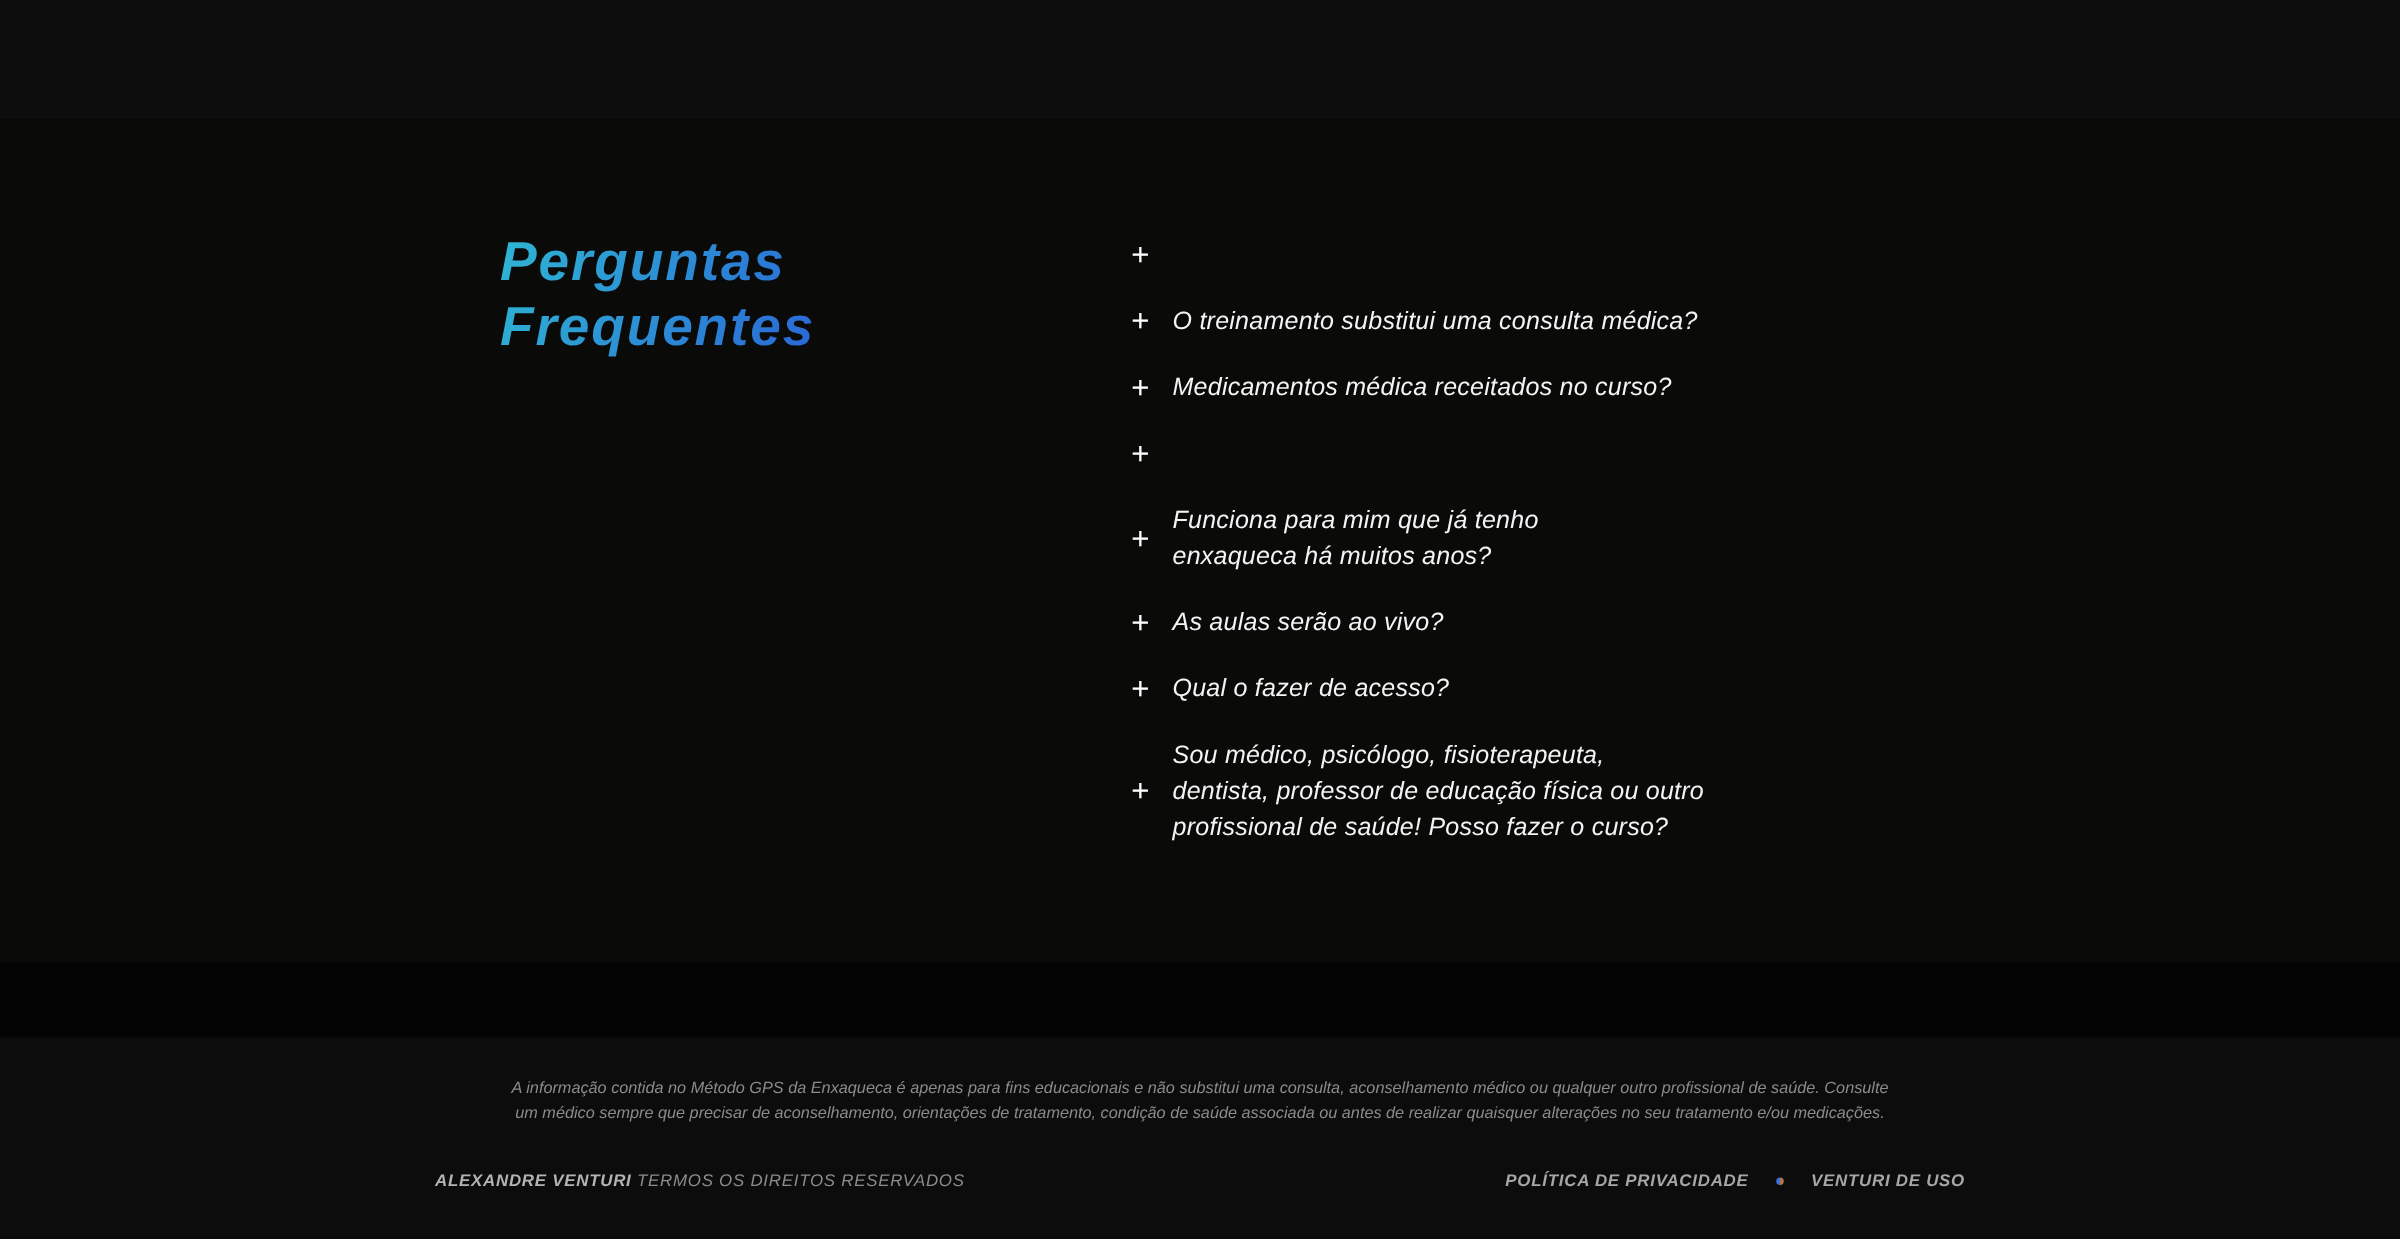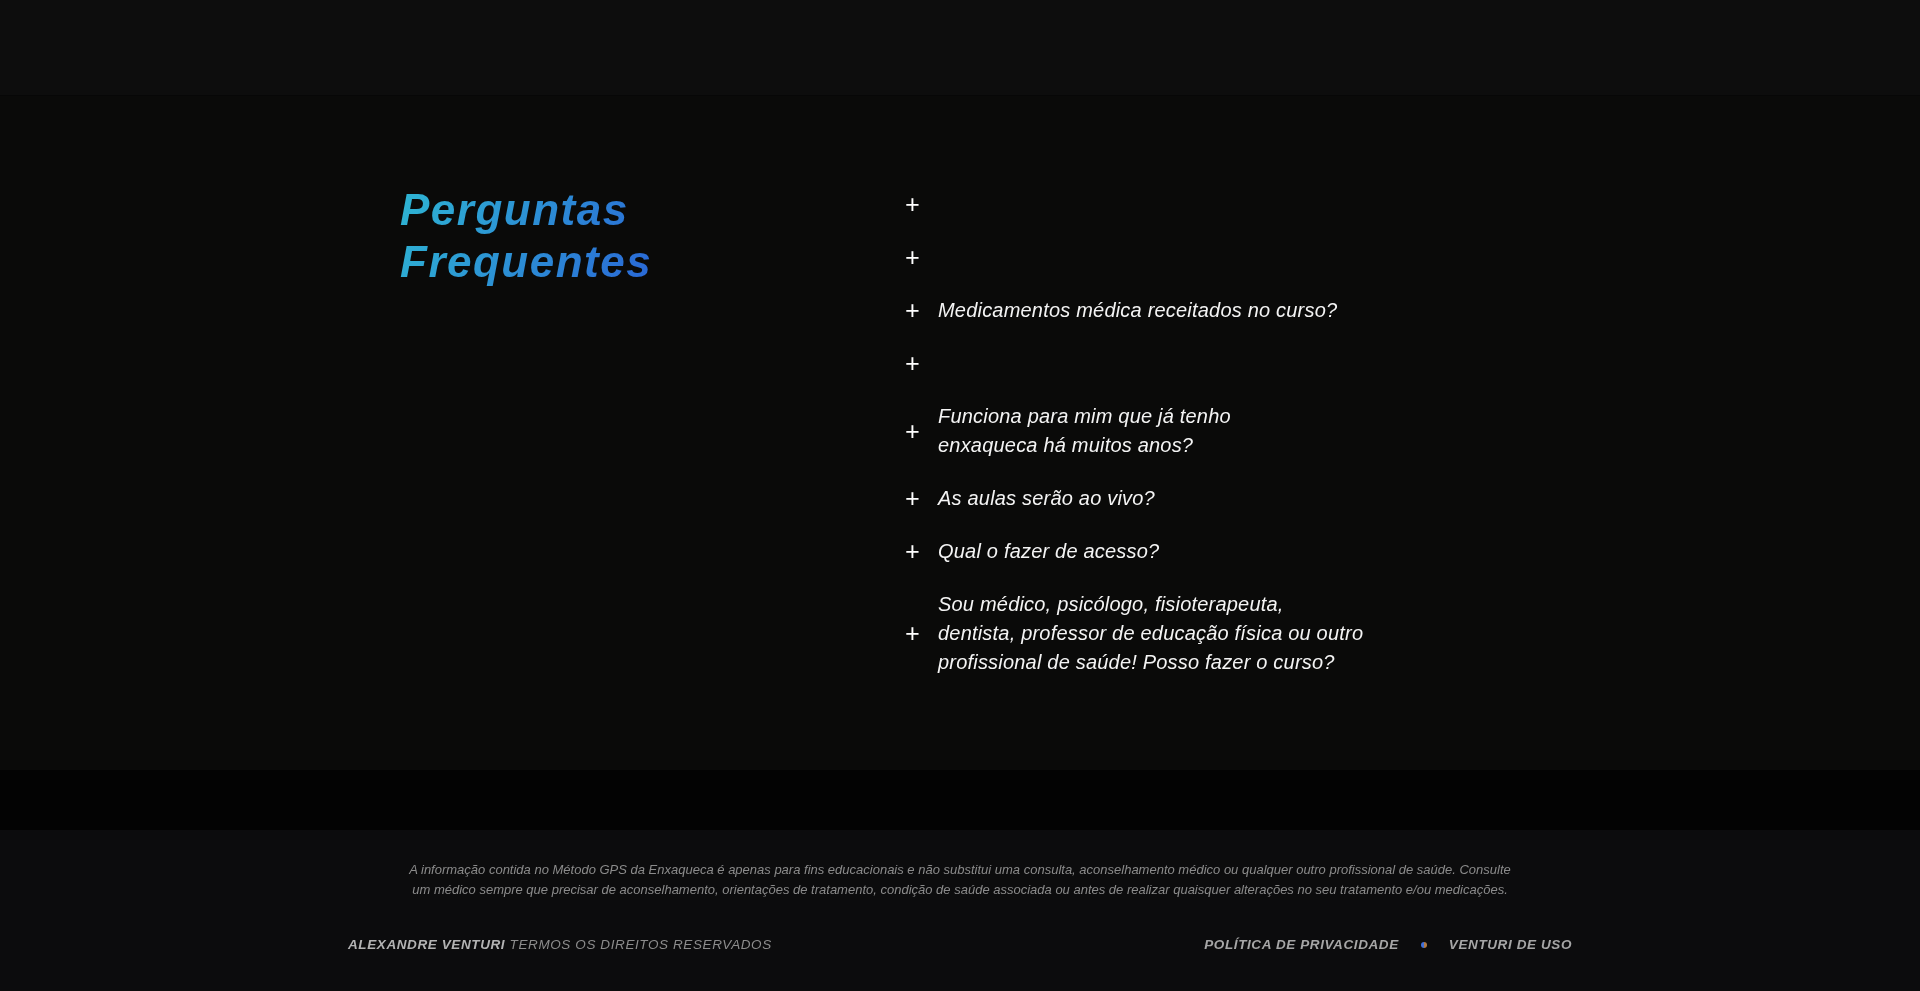--- a/index.html
+++ b/index.html
@@ -130,20 +130,21 @@
         <h2 class="faq-title">Perguntas
 Frequentes</h2>
       </div>
       <div class="faq-list-col" id="faq-list">
   <div class="faq-item">
     <span class="faq-plus">+</span>
   </div>
 
   <div class="faq-item">
     <span class="faq-plus">+</span>
+    <span class="faq-question">O treinamento substitui uma consulta médica?</span>
   </div>
 
   <div class="faq-item">
     <span class="faq-plus">+</span>
     <span class="faq-question">Medicamentos médica receitados no curso?</span>
   </div>
 
   <div class="faq-item">
     <span class="faq-plus">+</span>
   </div>

